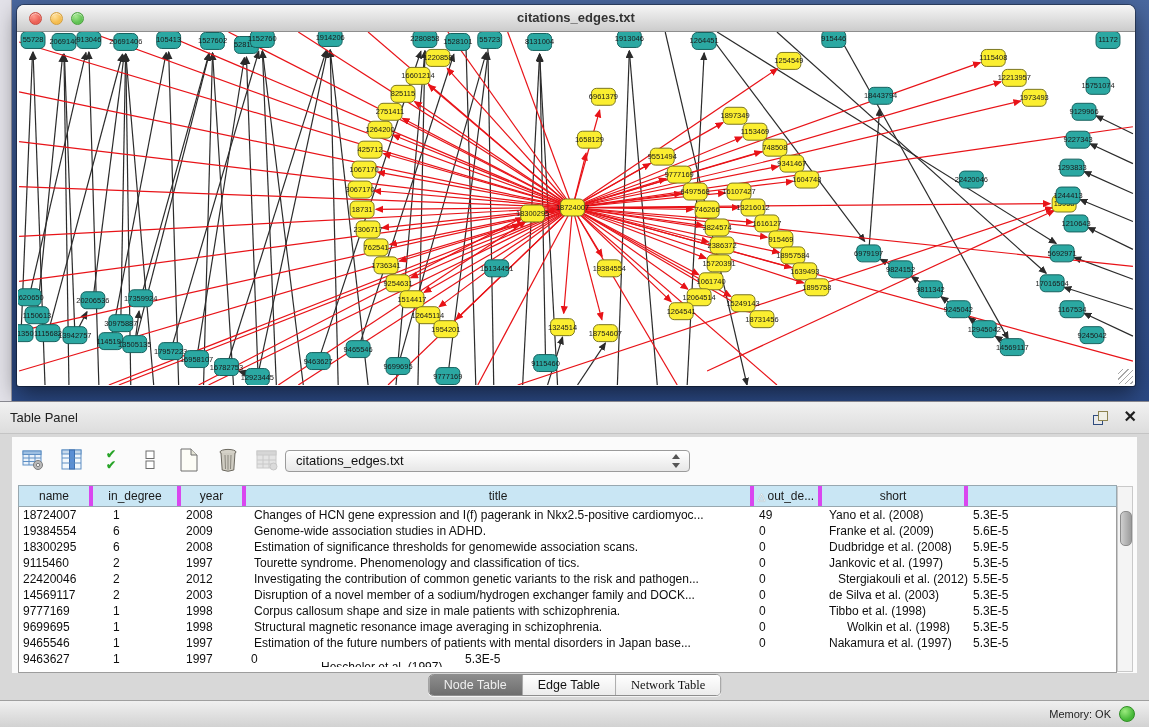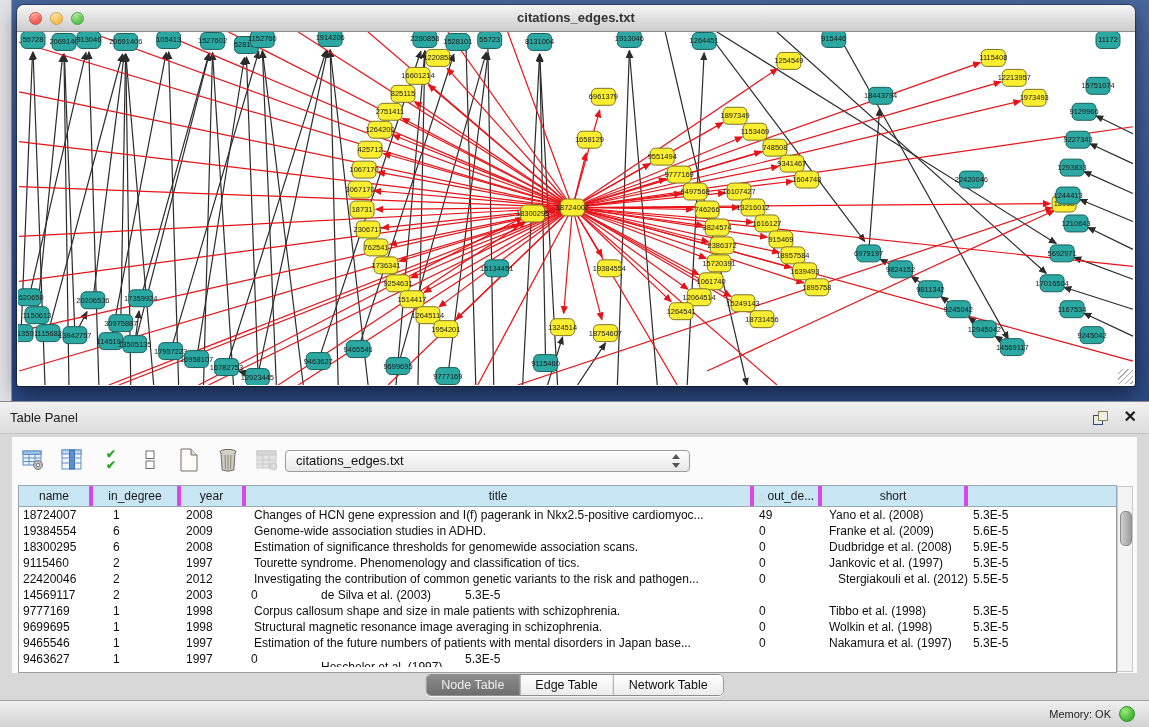--- a/index.html
+++ b/index.html
@@ -60,21 +60,21 @@
   .td{box-sizing:border-box;font-size:12px;line-height:16px;color:#0E0E0E;white-space:nowrap;overflow:hidden;}
   .vscroll{position:absolute;left:1117px;top:486px;width:16px;height:186px;background:#F4F4F4;border:1px solid #C9C9C9;box-sizing:border-box;cursor:pointer;}
   .vthumb{position:absolute;left:2px;top:24px;width:10px;height:33px;border-radius:5px;
           background:linear-gradient(90deg,#CFCFCF,#9C9C9C);border:1px solid #8C8C8C;}
 
   
   .tabs{position:absolute;left:50%;top:674px;transform:translateX(-50%);display:flex;height:20px;
         border:1px solid #8E8E8E;border-radius:5px;overflow:hidden;background:#fff;box-shadow:0 1px 0 rgba(255,255,255,.7);}
   .tab{font-size:12.5px;line-height:20px;padding:0 15px;color:#111;background:linear-gradient(#FFFFFF,#ECECEC);
        border-right:1px solid #9A9A9A;cursor:pointer;white-space:nowrap;}
-  .tab:last-child{border-right:none;}
+  .tab:last-child{border-right:none;font-family:Liberation Serif, serif;}
   .tab.selected{background:linear-gradient(#8D8D8D,#6E6E6E);color:#EFEFEF;}
 
   
   .statusbar{position:absolute;left:0;bottom:0;width:1149px;height:27px;background:linear-gradient(#F0F0F0,#D2D2D2);
              border-top:1px solid #9F9F9F;box-sizing:border-box;display:flex;justify-content:flex-end;align-items:center;gap:8px;padding-right:14px;}
   .mem-label{font-size:11px;color:#1E1E1E;}
   .mem-dot{width:14px;height:14px;border-radius:50%;border:1px solid #2F8F24;
            background:radial-gradient(circle at 35% 30%,#9BEB7E,#46B838 65%);cursor:pointer;}
 </style>
 </head>
@@ -600,40 +600,41 @@
         <div class="td" style="width: 65px; padding-left: 5px;">2012</div>
         <div class="td" style="width: 508px; padding-left: 8px;">Investigating the contribution of common genetic variants to the risk and pathogen...</div>
         <div class="td" style="width: 68px; padding-left: 5px;">0</div>
         <div class="td" style="width: 146px; padding-left: 7px; text-align: right;">Stergiakouli et al. (2012)</div>
         <div class="td" style="width: 148px; padding-left: 5px;">5.5E-5</div>
       </div>
       <div class="tr">
         <div class="td" style="width: 74px; padding-left: 4px;">14569117</div>
         <div class="td" style="width: 88px; padding-left: 20px;">2</div>
         <div class="td" style="width: 65px; padding-left: 5px;">2003</div>
+        <div class="td" style="width: 508px; padding-left: 8px;">Disruption of a novel member of a sodium/hydrogen exchanger family and DOCK...</div>
         <div class="td" style="width: 68px; padding-left: 5px;">0</div>
         <div class="td" style="width: 146px; padding-left: 7px;">de Silva et al. (2003)</div>
         <div class="td" style="width: 148px; padding-left: 5px;">5.3E-5</div>
       </div>
       <div class="tr">
         <div class="td" style="width: 74px; padding-left: 4px;">9777169</div>
         <div class="td" style="width: 88px; padding-left: 20px;">1</div>
         <div class="td" style="width: 65px; padding-left: 5px;">1998</div>
         <div class="td" style="width: 508px; padding-left: 8px;">Corpus callosum shape and size in male patients with schizophrenia.</div>
         <div class="td" style="width: 68px; padding-left: 5px;">0</div>
         <div class="td" style="width: 146px; padding-left: 7px;">Tibbo et al. (1998)</div>
         <div class="td" style="width: 148px; padding-left: 5px;">5.3E-5</div>
       </div>
       <div class="tr">
         <div class="td" style="width: 74px; padding-left: 4px;">9699695</div>
         <div class="td" style="width: 88px; padding-left: 20px;">1</div>
         <div class="td" style="width: 65px; padding-left: 5px;">1998</div>
         <div class="td" style="width: 508px; padding-left: 8px;">Structural magnetic resonance image averaging in schizophrenia.</div>
         <div class="td" style="width: 68px; padding-left: 5px;">0</div>
-        <div class="td" style="width: 146px; padding-left: 7px;">Wolkin et al. (1998)</div>
+        <div class="td" style="width: 146px; padding-left: 7px; text-align: center;">Wolkin et al. (1998)</div>
         <div class="td" style="width: 148px; padding-left: 5px;">5.3E-5</div>
       </div>
       <div class="tr">
         <div class="td" style="width: 74px; padding-left: 4px;">9465546</div>
         <div class="td" style="width: 88px; padding-left: 20px;">1</div>
         <div class="td" style="width: 65px; padding-left: 5px;">1997</div>
         <div class="td" style="width: 508px; padding-left: 8px;">Estimation of the future numbers of patients with mental disorders in Japan base...</div>
         <div class="td" style="width: 68px; padding-left: 5px;">0</div>
         <div class="td" style="width: 146px; padding-left: 7px;">Nakamura et al. (1997)</div>
         <div class="td" style="width: 148px; padding-left: 5px;">5.3E-5</div>

